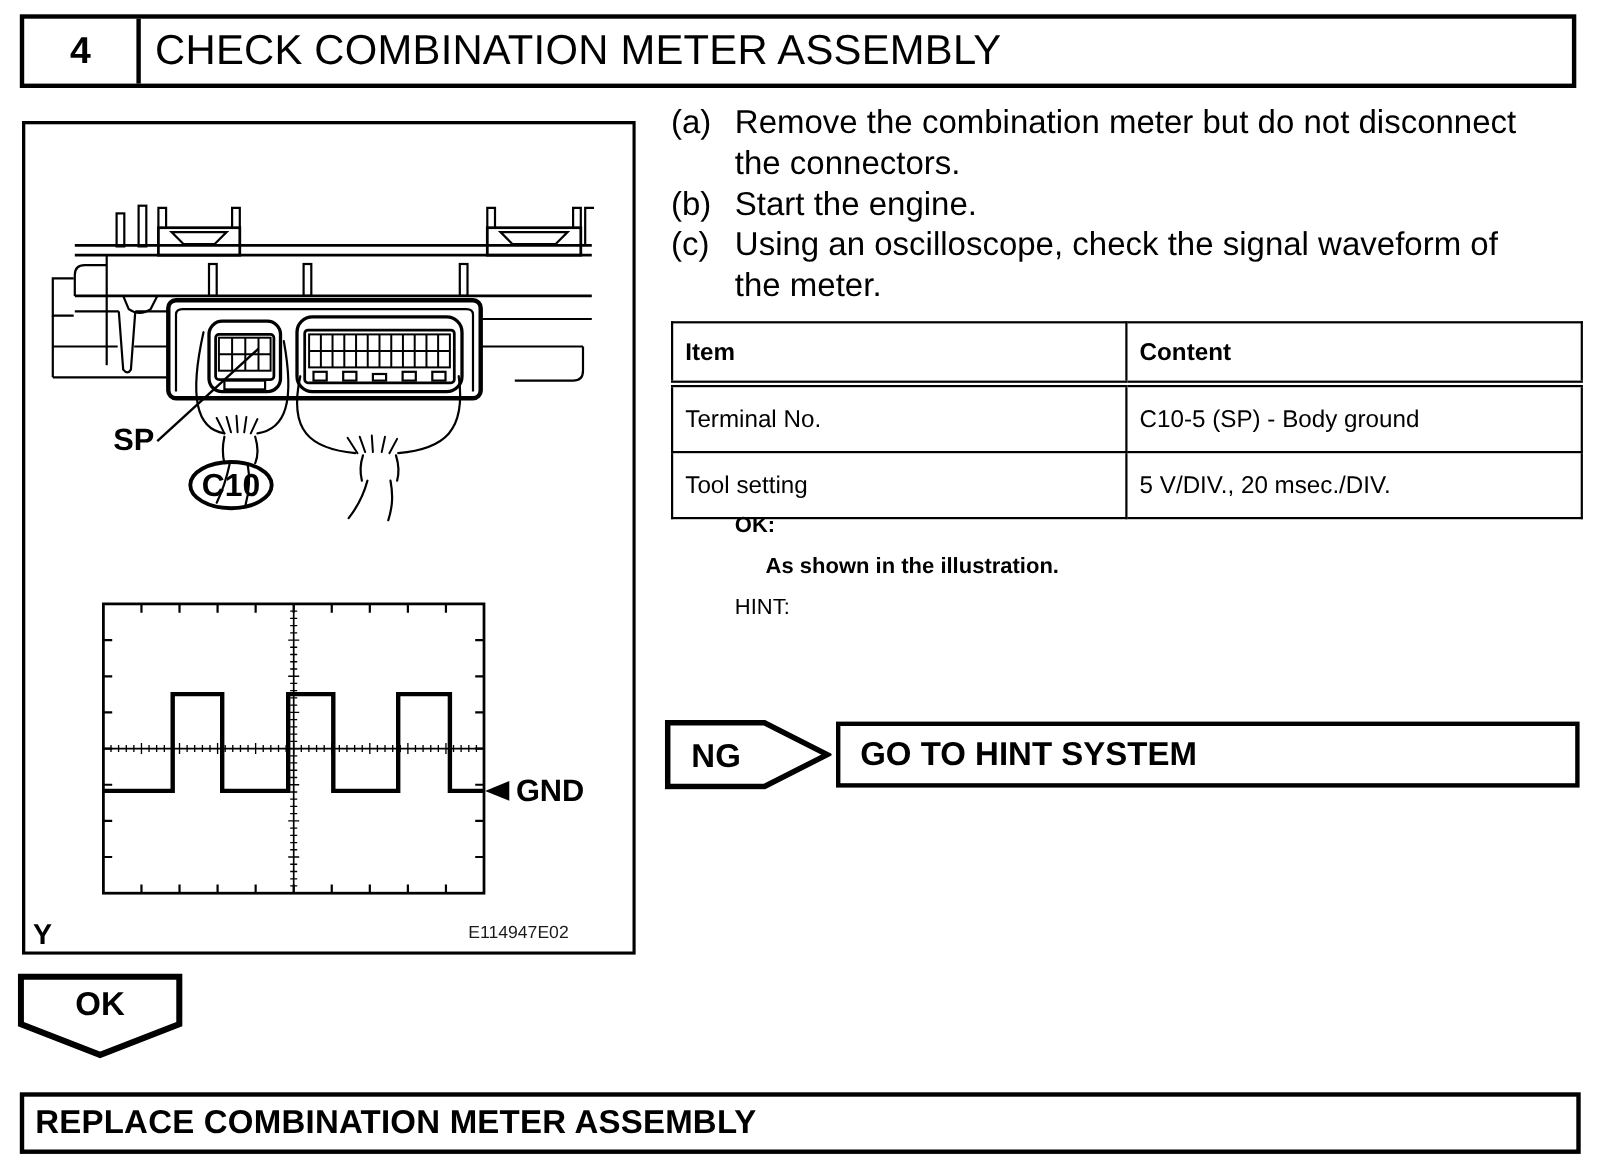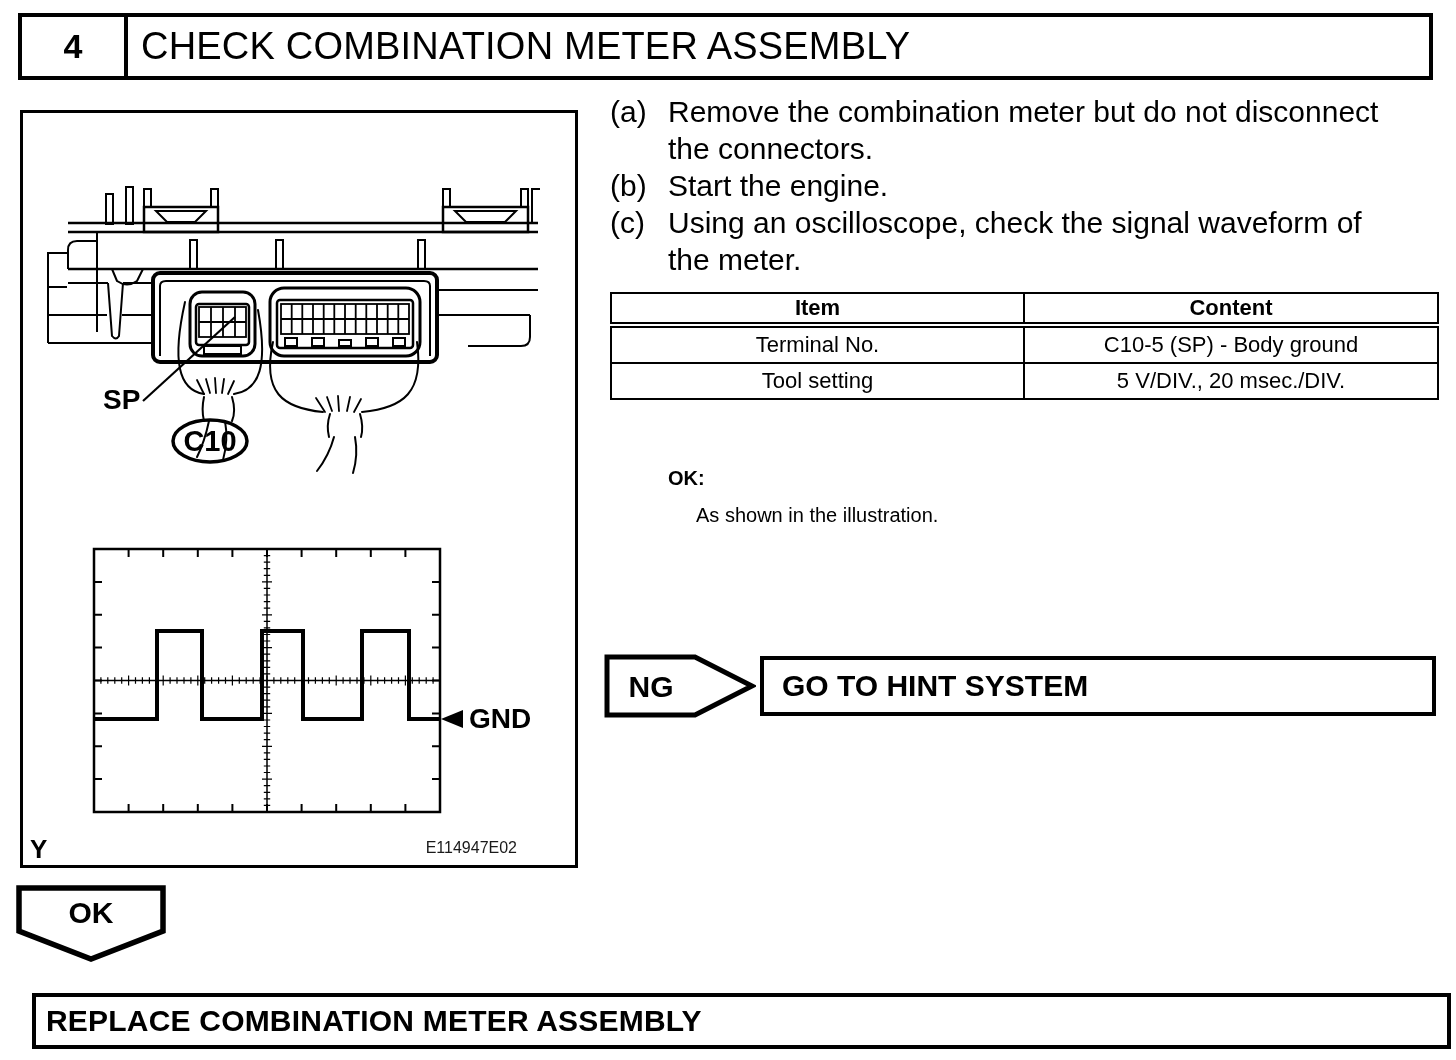--- a/index.html
+++ b/index.html
@@ -20,42 +20,42 @@
 
   
   .instructions{left:610px;top:93px;width:816px;font-size:30px;line-height:37px}
   .instr-item{display:flex}
   .instr-label{width:58px;flex:none}
   .instr-text{width:740px}
 
   
   .spec-wrap{left:610px;top:292px}
   table.spec{border-collapse:collapse;width:827px;font-size:22px;table-layout:fixed}
-  table.spec th,table.spec td{border:2px solid #000;padding:0 11px;text-align:center;vertical-align:middle;
+  table.spec th,table.spec td{border:2px solid #000;padding:12px 11px;text-align:left;vertical-align:middle;
     overflow:hidden;white-space:nowrap}
   table.spec th{font-weight:bold;height:28px;border-bottom:6px double #000}
   table.spec td{height:34px}
 
   
   .result{left:610px;top:460px;width:816px;font-size:20px;line-height:37px}
   .r-ok{padding-left:58px;font-weight:bold}
-  .r-crit{padding-left:86px;font-weight:normal}
+  .r-crit{padding-left:86px;font-weight:bold}
   .r-hint{padding-left:58px}
   .r-hint-text{padding-left:58px;width:740px}
 
   
   .ng-arrow-svg{left:604px;top:654px}
   .ng-action{left:760px;top:656px;width:676px;height:60px;border:4px solid #000;box-sizing:border-box;
     display:flex;align-items:center;padding-left:18px;font-weight:bold;font-size:30px}
 
   
   .ok-arrow-svg{left:16px;top:884px}
 
   
-  .footer-bar{left:32px;top:993px;width:1419px;height:56px;border:4px solid #000;box-sizing:border-box;
+  .footer-bar{left:18px;top:993px;width:1419px;height:56px;border:4px solid #000;box-sizing:border-box;
     display:flex;align-items:center;padding-left:10px;font-weight:bold;font-size:30px;letter-spacing:0.2px}
 
   svg text{font-family:"Liberation Sans",sans-serif}
 </style>
 </head>
 <body>
 
 <div>
 
   <div class="abs step-header">
@@ -210,20 +210,21 @@
           <td>Tool setting</td>
           <td>5 V/DIV., 20 msec./DIV.</td>
         </tr>
       </tbody>
     </table>
   </div>
 
   <div class="abs result">
     <div class="r-ok">OK:</div>
     <div class="r-crit">As shown in the illustration.</div>
+    <div class="r-hint">HINT:</div>
   </div>
 
   <svg class="abs ng-arrow-svg" width="152" height="64" viewBox="0 0 152 64">
     <polygon points="3,3 91,3 148,32 91,61 3,61" fill="#fff" stroke="#000" stroke-width="5"></polygon>
     <text x="47" y="43" font-size="30" font-weight="bold" text-anchor="middle" fill="#000">NG</text>
   </svg>
   <div class="abs ng-action">GO TO HINT SYSTEM</div>
 
   <svg class="abs ok-arrow-svg" width="152" height="80" viewBox="0 0 152 80">
     <polygon points="3,4 147,4 147,47 75,75 3,47" fill="#fff" stroke="#000" stroke-width="5.5"></polygon>

